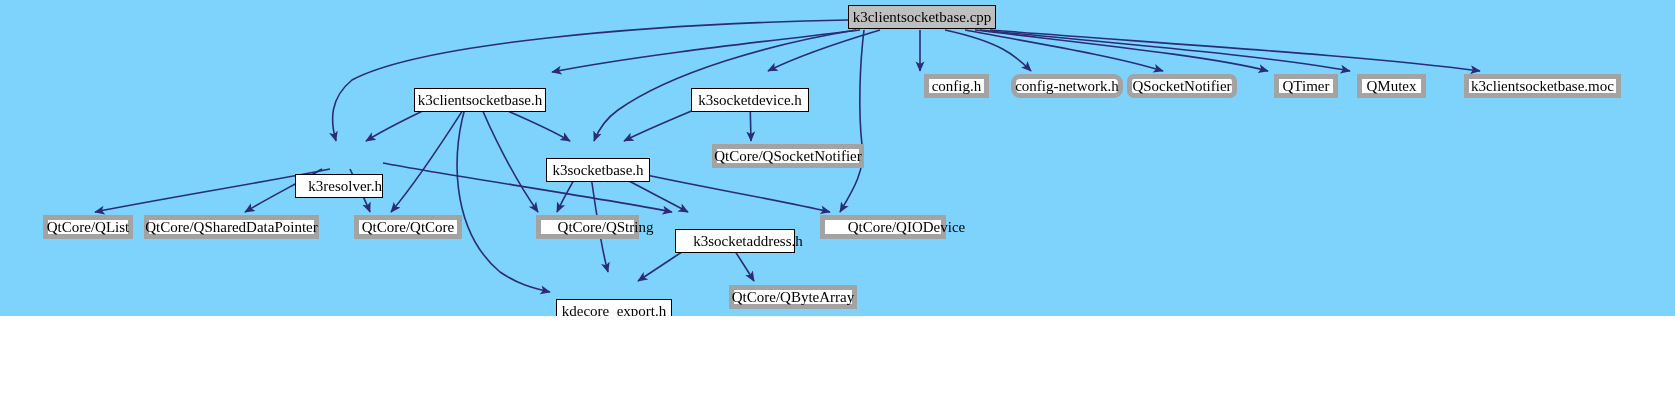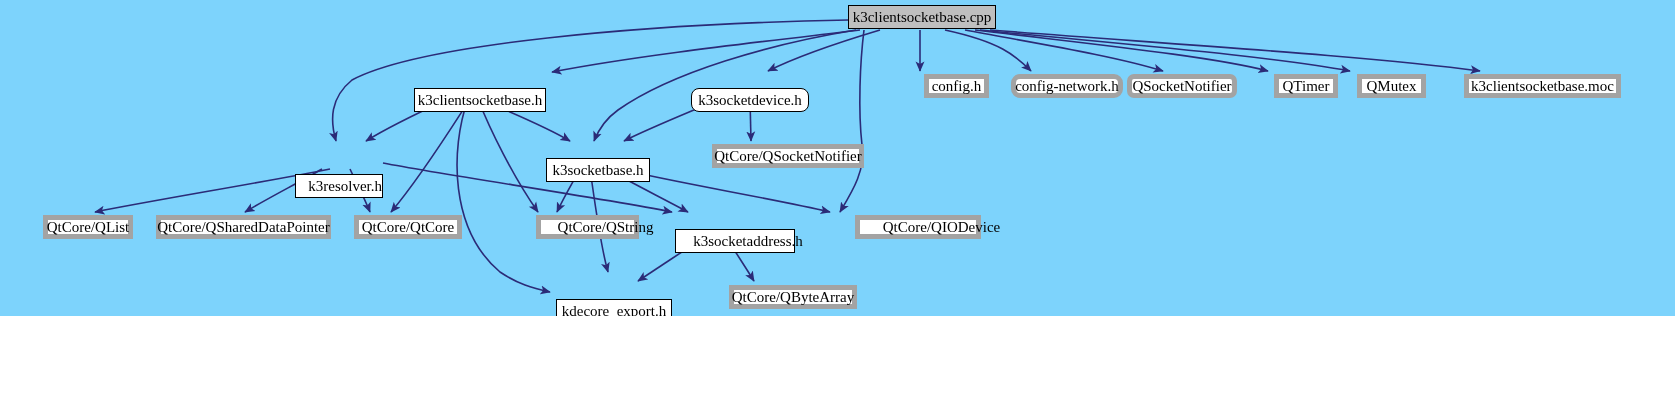--- a/index.html
+++ b/index.html
@@ -103,21 +103,21 @@
         <path class="edge-line" d="M 612,310 L 613,352" marker-end="url(#arrowhead)"></path>
       </g>
   </svg>
   <div id="node-layer">
       <div class="node-box root" style="left: 848px; top: 5px; width: 148px; height: 24px;">
         <span class="node-label">k3clientsocketbase.cpp</span>
       </div>
       <div class="node-box bold" style="left: 414px; top: 74px; width: 132px; height: 24px;">
         <span class="node-label">k3clientsocketbase.h</span>
       </div>
-      <div class="node-box bold" style="left: 691px; top: 74px; width: 118px; height: 24px; border-radius: 8px;">
+      <div class="node-box bold" style="left: 691px; top: 74px; width: 118px; height: 24px;">
         <span class="node-label">k3socketdevice.h</span>
       </div>
       <div class="node-box normal" style="left: 888px; top: 74px; width: 65px; height: 24px;">
         <span class="node-label">config.h</span>
       </div>
       <div class="node-box normal" style="left: 975px; top: 74px; width: 112px; height: 24px; border-radius: 9px;">
         <span class="node-label">config-network.h</span>
       </div>
       <div class="node-box normal" style="left: 1091px; top: 74px; width: 110px; height: 24px; border-radius: 7px;">
         <span class="node-label">QSocketNotifier</span>
@@ -136,33 +136,33 @@
       </div>
       <div class="node-box bold" style="left: 546px; top: 144px; width: 104px; height: 24px;">
         <span class="node-label">k3socketbase.h</span>
       </div>
       <div class="node-box normal" style="left: 676px; top: 144px; width: 152px; height: 24px;">
         <span class="node-label">QtCore/QSocketNotifier</span>
       </div>
       <div class="node-box normal" style="left: 7px; top: 215px; width: 90px; height: 24px;">
         <span class="node-label">QtCore/QList</span>
       </div>
-      <div class="node-box normal" style="left: 120px; top: 215px; width: 175px; height: 24px; justify-content: center;">
+      <div class="node-box normal" style="left: 108px; top: 215px; width: 175px; height: 24px; justify-content: center;">
         <span class="node-label">QtCore/QSharedDataPointer</span>
       </div>
       <div class="node-box normal" style="left: 318px; top: 215px; width: 108px; height: 24px;">
         <span class="node-label">QtCore/QtCore</span>
       </div>
       <div class="node-box normal" style="left: 500px; top: 215px; width: 103px; height: 24px; padding-left: 36px;">
         <span class="node-label">QtCore/QString</span>
       </div>
       <div class="node-box bold" style="left: 675px; top: 215px; width: 120px; height: 24px; padding-left: 26px;">
         <span class="node-label">k3socketaddress.h</span>
       </div>
-      <div class="node-box normal" style="left: 819px; top: 215px; width: 126px; height: 24px; padding-left: 47px;">
+      <div class="node-box normal" style="left: 784px; top: 215px; width: 126px; height: 24px; padding-left: 47px;">
         <span class="node-label">QtCore/QIODevice</span>
       </div>
       <div class="node-box bold" style="left: 556px; top: 285px; width: 116px; height: 24px;">
         <span class="node-label">kdecore_export.h</span>
       </div>
       <div class="node-box normal" style="left: 693px; top: 285px; width: 128px; height: 24px;">
         <span class="node-label">QtCore/QByteArray</span>
       </div>
       <div class="node-box normal" style="left: 588px; top: 355px; width: 92px; height: 24px;">
         <span class="node-label">kdemacros.h</span>

